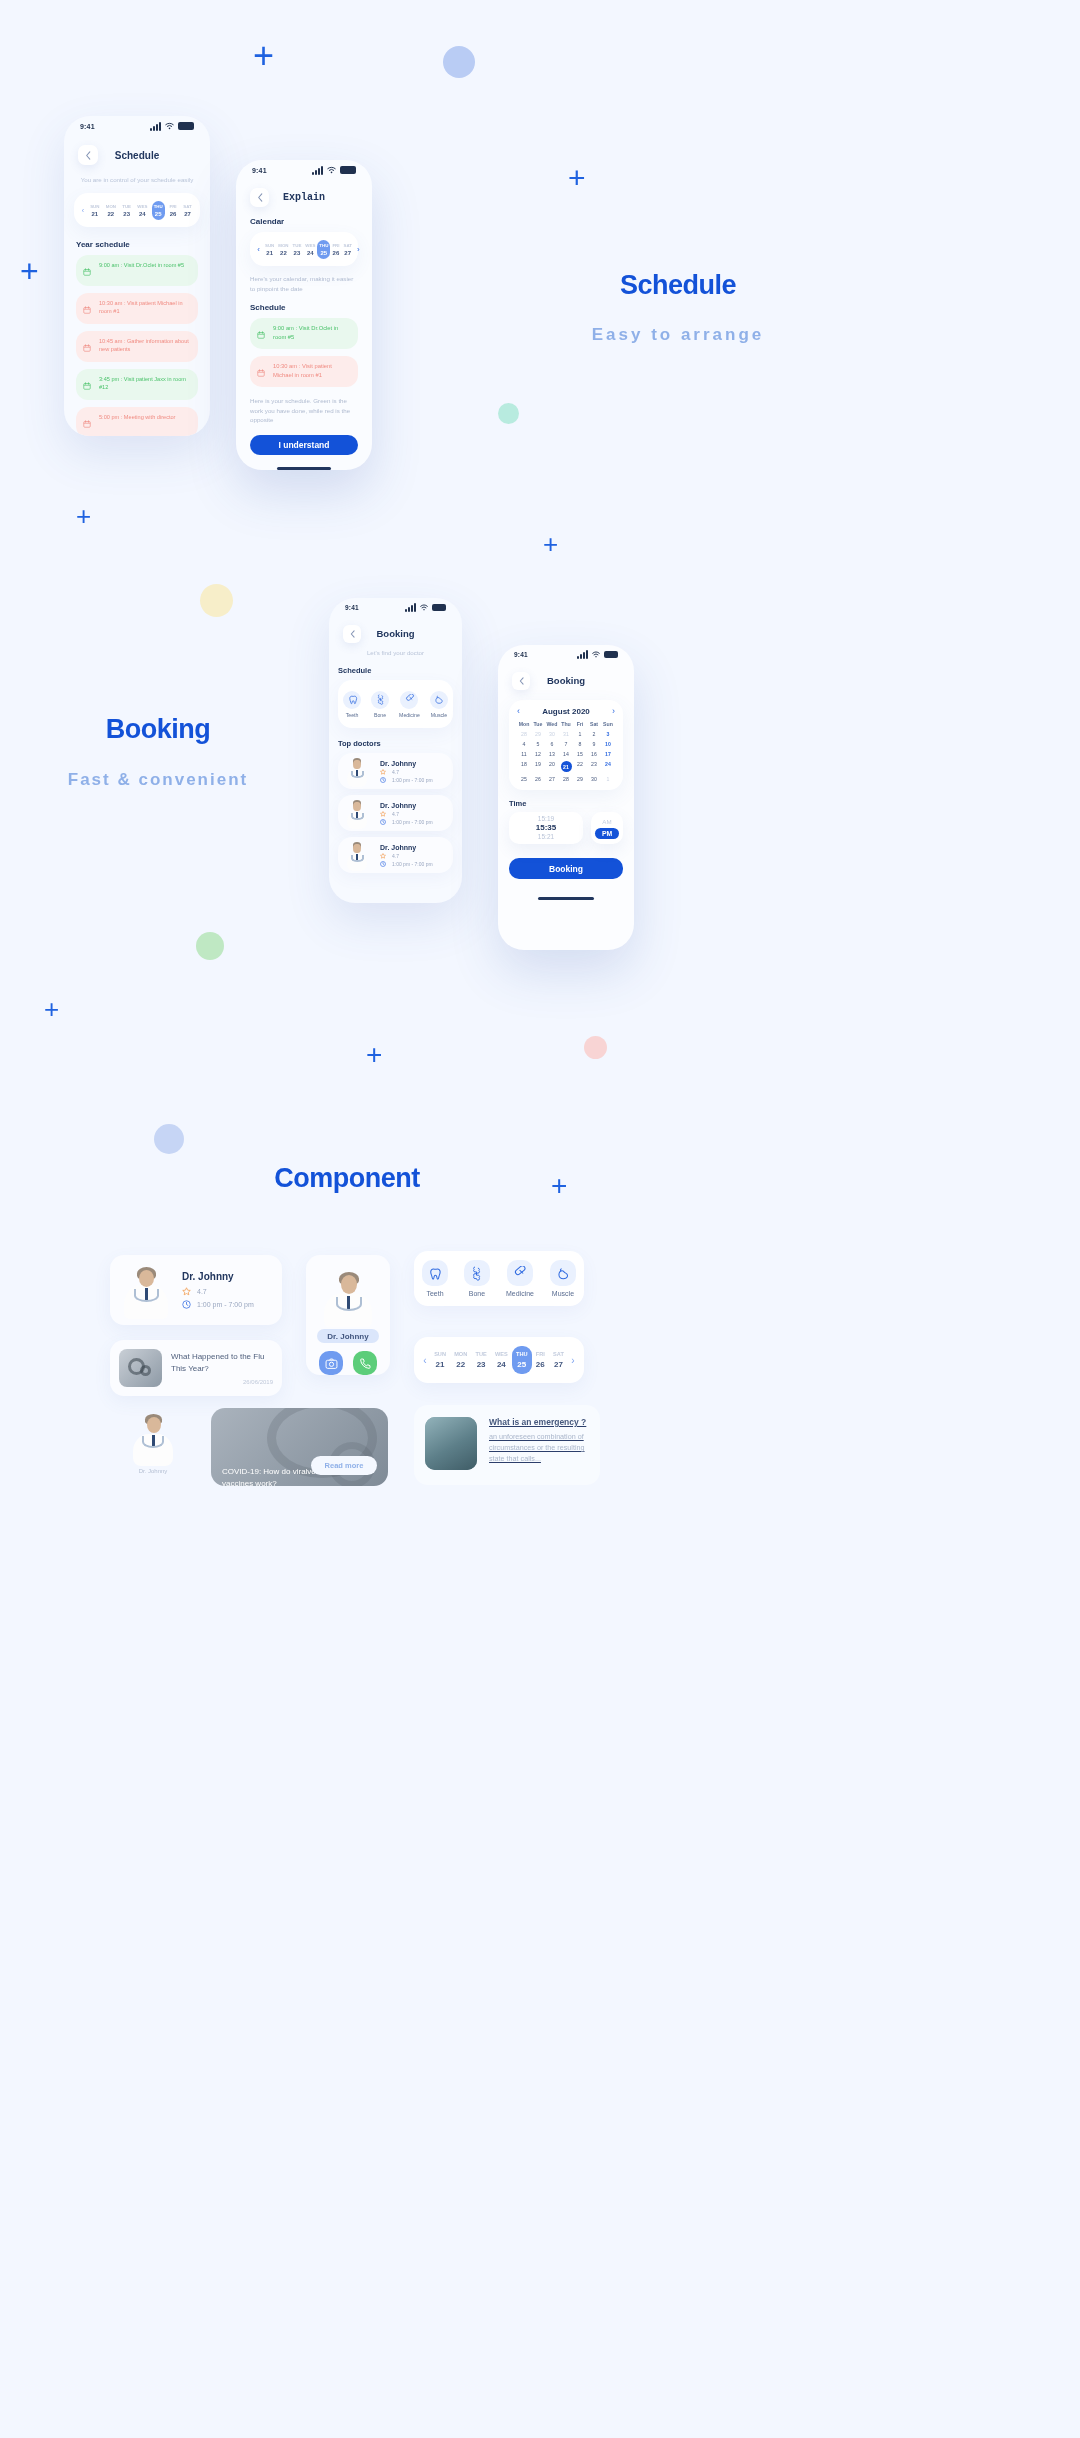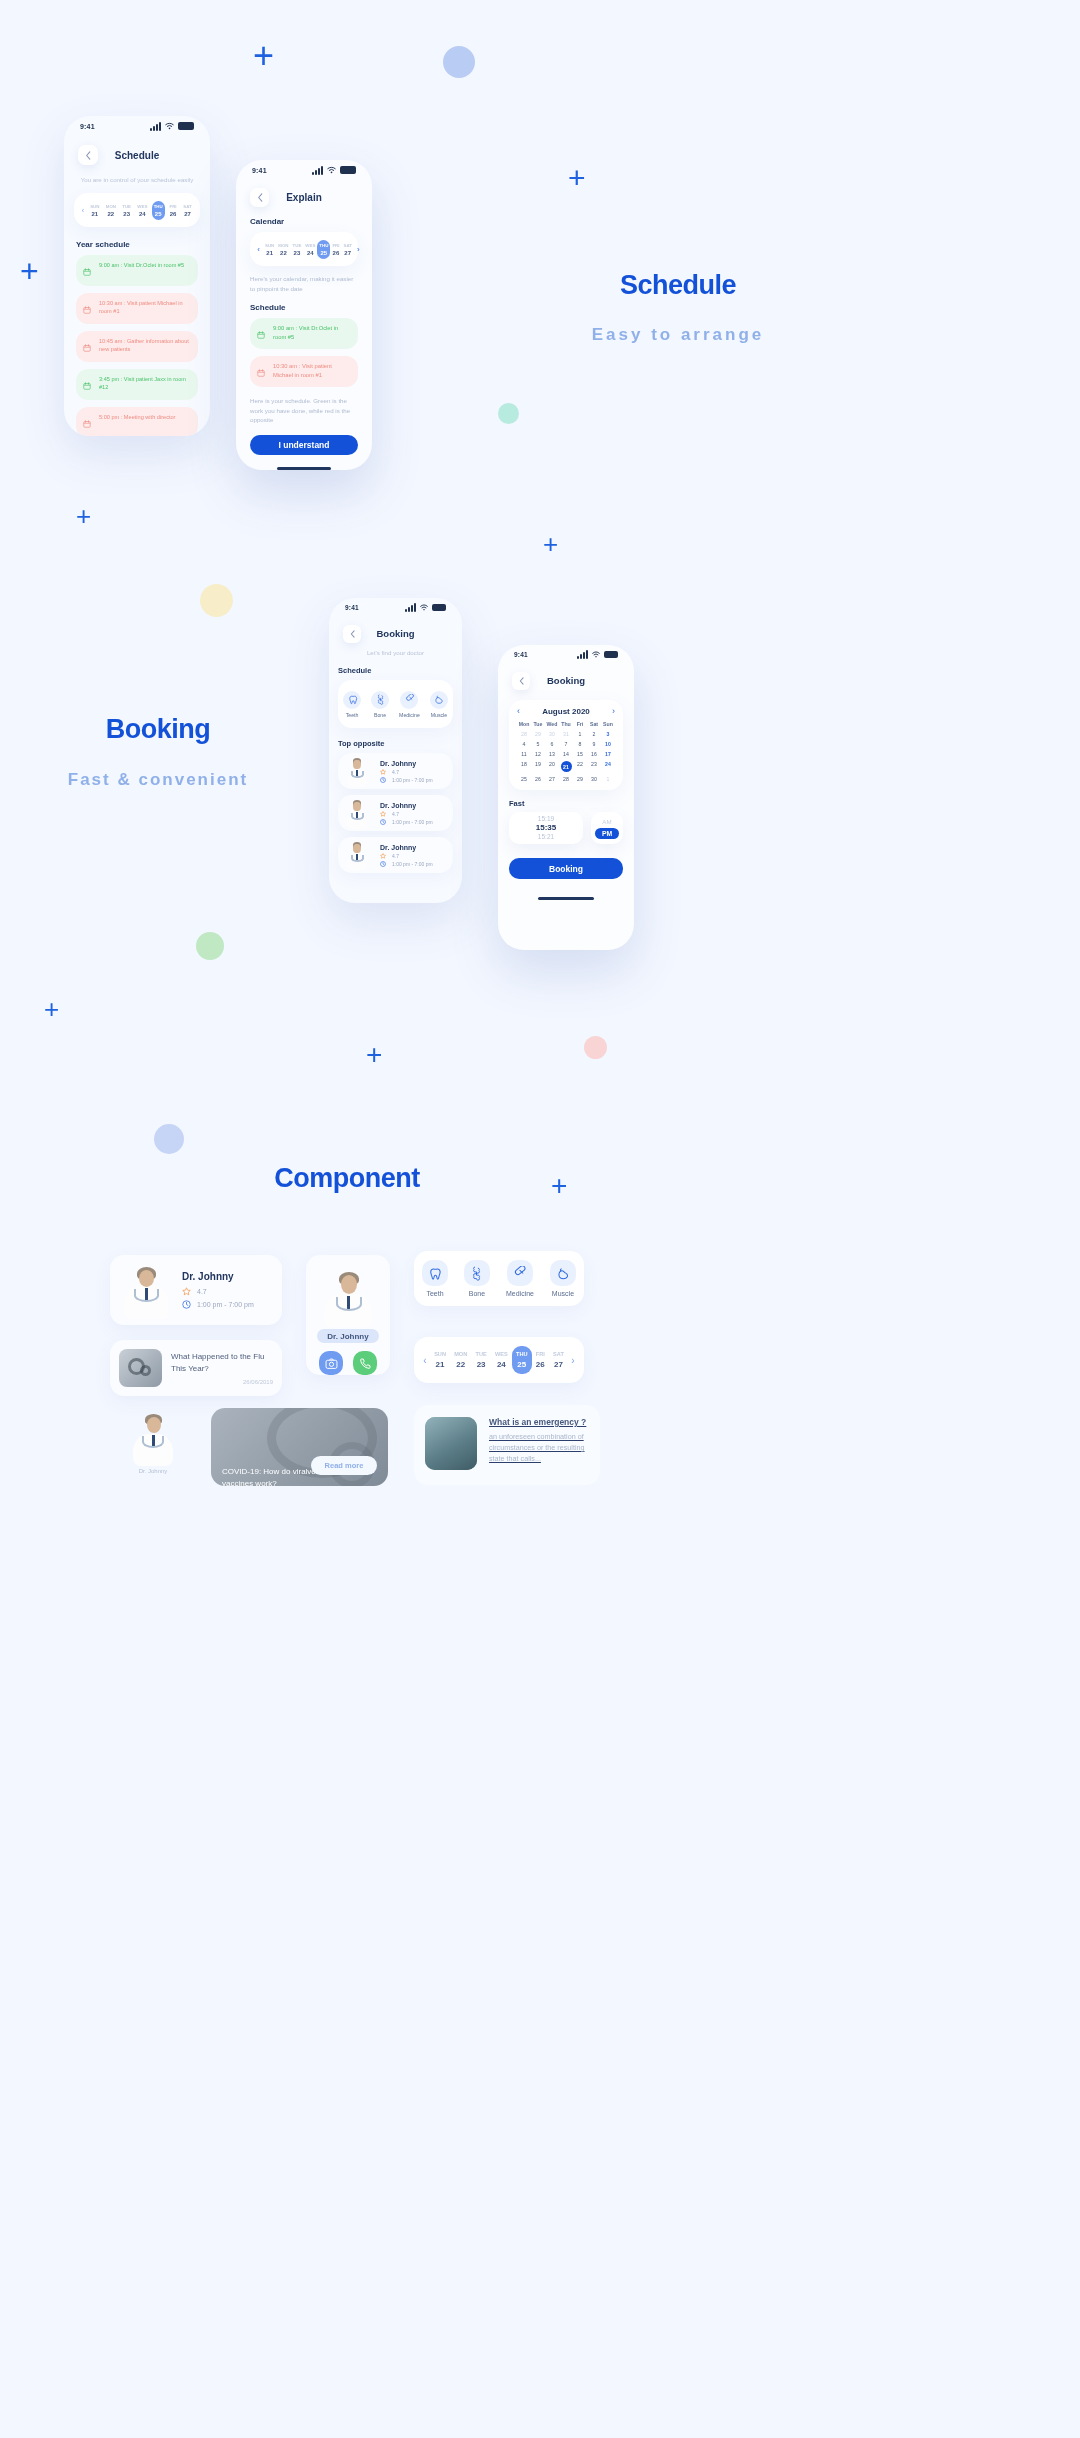--- a/index.html
+++ b/index.html
@@ -283,21 +283,21 @@
       <span class="batt"></span>
     </div>
   </div>
 
   <div class="navbar" style="height:28px;margin-top:3px;">
     <div class="backbtn" style="width:19px;height:19px;border-radius:7px;">
       <svg width="6" height="9" viewBox="0 0 6 10" fill="none">
           <path d="M5 1 1.5 5 5 9" stroke="#8595b5" stroke-width="1.2" stroke-linecap="round" stroke-linejoin="round"></path>
         </svg>
     </div>
-    <div class="navtitle" style="font-size:10px;">Explain</div>
+    <div class="navtitle" style="font-size:10px;font-family:Liberation Mono, monospace;">Explain</div>
   </div>
 
   <div class="sectionlabel" style="font-size:8px;margin:6px 0 0 14px;">Calendar</div>
 
   <div class="weekstrip" style="margin:6px 14px 0;height:34px;padding:0 4px;">
     <div class="arrow" style="width:9px;font-size:8px;color:#2f6ae0;">‹</div>
     <div class="days" id="explain-week">
         <div class="day" style="padding:3px 2px;min-width:11px;">
           <div class="dw" style="font-size:4.4px;">SUN</div>
           <div class="dn" style="font-size:6px;margin-top:2px;">21</div>
@@ -425,21 +425,21 @@
         <div class="tile" style="width:18px;height:18px;">
           <svg width="11" height="11" viewBox="0 0 16 16" fill="none">
             <path d="M4.2 9.3c0-2.4 1.4-4.2 3.2-4.2 1.2 0 1.8.6 2.5 1.4.8.9 1.9 1.2 2.6 1.9.8.8 1.1 1.8.7 2.9-.5 1.3-2 2.2-4.3 2.2-3 0-4.7-1.6-4.7-4.2z" stroke="#2f6ae0" stroke-width="1.1" stroke-linejoin="round"></path>
             <path d="M6.2 5.6c-.6-1-.4-2.1.4-2.6" stroke="#2f6ae0" stroke-width="1.1" stroke-linecap="round"></path>
           </svg>
         </div>
         <div class="lbl" style="font-size:5.2px;margin-top:3px;">Muscle</div>
       </div>
     </div>
 
-  <div class="sectionlabel" style="font-size:7.5px;margin:11px 0 0 9px;">Top opposite</div>
+  <div class="sectionlabel" style="font-size:7.5px;margin:11px 0 0 9px;">Top doctors</div>
 
   <div id="bk-docs" style="margin:5px 9px 0;display:flex;flex-direction:column;gap:6px;">
       <div class="doccard" style="padding:4px 6px;height:36px;">
         <div class="avatar" style="width:26px;height:32px;">
           <div class="av-body" style="left:3px;top:14.08px;width:20px;height:18.56px;"></div>
           <div class="av-hair" style="left:8.58px;top:3.2px;width:8.84px;height:6.4px;background:#9a8a7a;"></div>
           <div class="av-head" style="left:9.36px;top:4.8px;width:7.280000000000001px;height:9.6px;"></div>
           <div class="av-tie" style="left:12.219999999999999px;top:15.36px;width:2px;height:6.4px;"></div>
           <div class="av-stetho" style="left:6.5px;top:16px;width:13px;height:7.04px;border-color:#aebfd4;"></div>
         </div>
@@ -598,21 +598,21 @@
           <span class="">26</span>
           <span class="">27</span>
           <span class="">28</span>
           <span class="">29</span>
           <span class="">30</span>
           <span class="mut">1</span>
         </div>
       </div>
   </div>
 
-  <div class="sectionlabel" style="font-size:7.5px;margin:9px 0 0 11px;">Fast</div>
+  <div class="sectionlabel" style="font-size:7.5px;margin:9px 0 0 11px;">Time</div>
 
   <div class="timewrap" style="margin:4px 11px 0;">
     <div class="timepick" style="padding:3px 0 4px;">
       <div class="t" style="font-size:6.5px;">15:19</div>
       <div class="t sel" style="font-size:8px;margin:1px 0;">15:35</div>
       <div class="t" style="font-size:6.5px;">15:21</div>
     </div>
     <div class="ampm" style="width:32px;padding:3px 0;">
       <div class="am" style="font-size:6.2px;margin-bottom:3px;">AM</div>
       <div class="pm" style="font-size:6.8px;padding:2px 7px;">PM</div>

